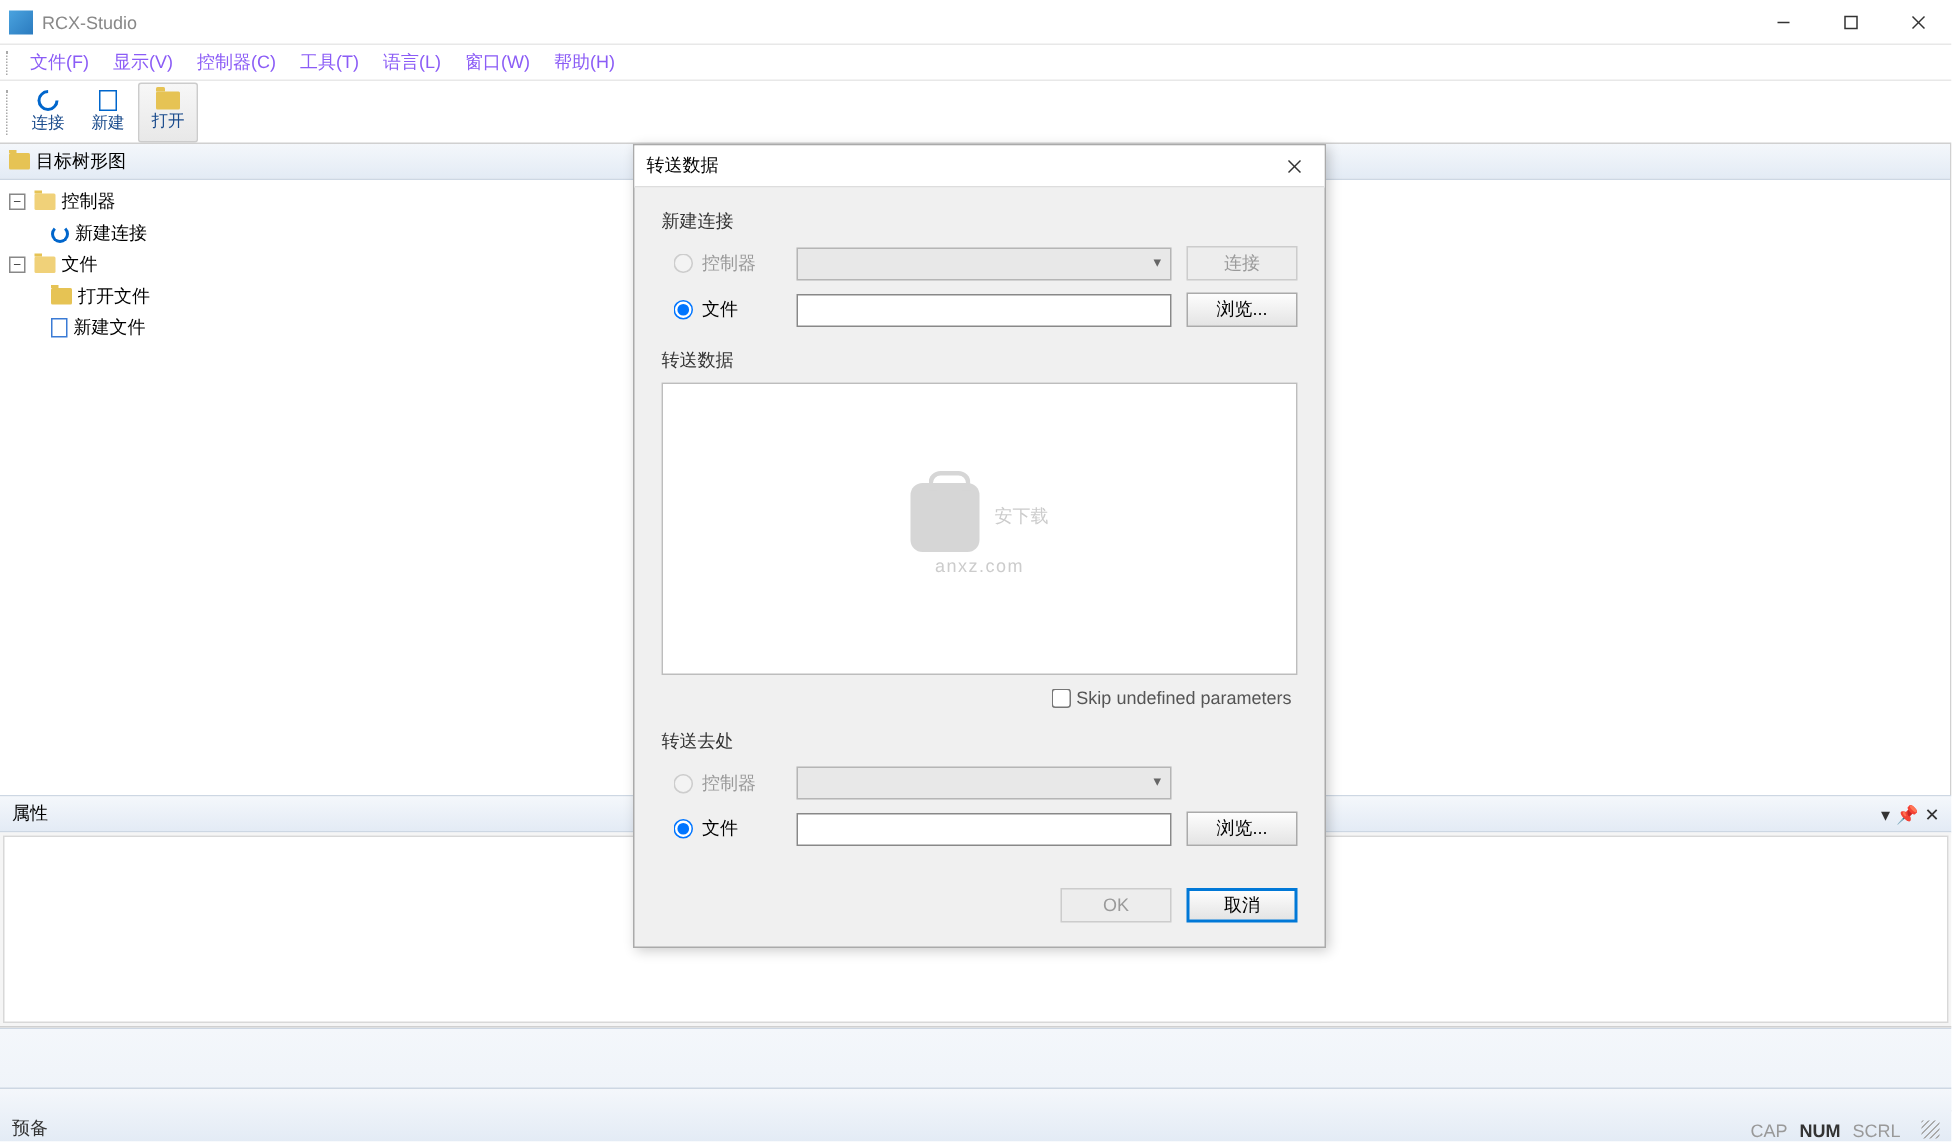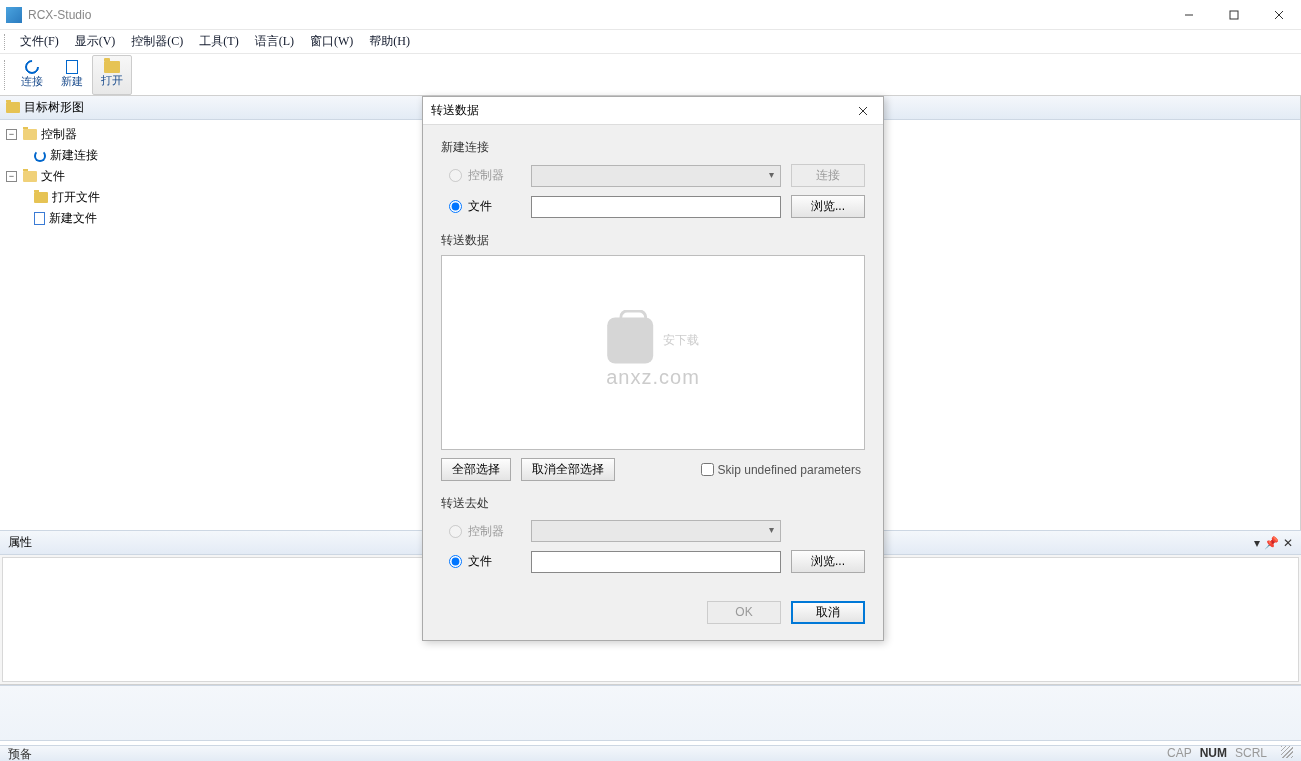--- a/index.html
+++ b/index.html
@@ -8,21 +8,21 @@
 
 .titlebar { height: 30px; background: #fff; display: flex; align-items: center; border-bottom: 1px solid #e8e8e8; }
 .titlebar .app-icon { width: 16px; height: 16px; margin: 0 6px; background: linear-gradient(135deg,#4aa3df,#2b7bbf); display: inline-block; position: relative; }
 .titlebar .app-title { color: #888; font-size: 12px; }
 .titlebar .win-controls { margin-left: auto; display: flex; }
 .titlebar .win-btn { width: 45px; height: 30px; display: flex; align-items: center; justify-content: center; color: #555; }
 
 
 .menubar { height: 24px; background: #fff; display: flex; align-items: center; padding: 0 4px; border-bottom: 1px solid #e8e8e8; }
 .menubar .sep { width: 4px; height: 16px; border-left: 1px dotted #aaa; margin-right: 4px; }
-.menubar .menu-item { padding: 2px 8px; color: #0f172a; cursor: default; font-family: Liberation Serif, serif; }
+.menubar .menu-item { padding: 2px 8px; color: #8b5cf6; cursor: default; }
 
 
 .toolbar { height: 42px; background: #fff; display: flex; align-items: center; padding: 0 4px; border-bottom: 1px solid #d0d0d0; }
 .toolbar .sep { width: 4px; height: 30px; border-left: 1px dotted #aaa; margin-right: 4px; }
 .toolbar .tool-btn { width: 40px; height: 40px; display: flex; flex-direction: column; align-items: center; justify-content: center; cursor: pointer; }
 .toolbar .tool-btn.active { background: linear-gradient(#f7f7f7,#e8e8e8); border: 1px solid #ccc; border-radius: 2px; }
 .toolbar .tool-label { color: #1a4b8c; font-size: 11px; }
 
 .ic-connect { display:inline-block; width:14px; height:14px; border:2px solid #0066cc; border-radius:50%; border-top-color:transparent; transform:rotate(45deg); }
 .ic-new { display:inline-block; width:12px; height:14px; border:1px solid #0066cc; background:#fff; position:relative; }
@@ -43,21 +43,21 @@
 .connect-icon { width:12px; height:12px; border:2px solid #0066cc; border-radius:50%; border-top-color:transparent; display:inline-block; }
 
 
 .prop-panel { border-top: 1px solid #cdd7e3; }
 .prop-header { background: linear-gradient(#f4f7fb,#e3ebf5); border-bottom: 1px solid #cdd7e3; padding: 3px 8px; display:flex; align-items:center;gap:36px; }
 .prop-header .controls { margin-left:auto; display:flex; gap:4px; color:#333; font-size:10px; }
 .prop-body { height: 130px; background:#f5f5f5; border-bottom:1px solid #d0d0d0; position:relative; }
 .prop-body .inner { position:absolute; inset:2px; background:#fff; border:1px solid #d8d8d8; }
 
 
-.status-bar { position:absolute; bottom:0; left:0; right:0; height:16px; background: linear-gradient(#f4f7fb,#e3ebf5); border-top:1px solid #cdd7e3; display:flex; align-items:flex-start; padding:0 8px; color:#333; }
+.status-bar { position:absolute; bottom:0; left:0; right:0; height:36px; background: linear-gradient(#f4f7fb,#e3ebf5); border-top:1px solid #cdd7e3; display:flex; align-items:flex-end; padding:0 8px; color:#333; }
 .status-bar .right { margin-left:auto; display:flex; gap:8px; color:#999; }
 .status-bar .right .act { color:#333; font-weight:bold; }
 .resize-grip { width:12px; height:12px; margin-left:6px; background:repeating-linear-gradient(135deg,#aaa,#aaa 1px,transparent 1px,transparent 3px); }
 
 
 .dialog { position: absolute; left: 422px; top: 96px; width: 462px; background: #f0f0f0; border: 1px solid #aaa; box-shadow: 2px 2px 8px rgba(0,0,0,0.2); }
 .dlg-title { height: 28px; background:#fff; display:flex; align-items:center; padding:0 8px; border-bottom:1px solid #ddd; }
 .dlg-title .close { margin-left:auto; width:24px; height:20px; display:flex; align-items:center; justify-content:center; cursor:pointer; }
 .dlg-body { padding: 14px 18px 12px; }
 .group { margin-bottom: 14px; }
@@ -71,21 +71,21 @@
 .combo::after { content:"▾"; position:absolute; right:6px; top:3px; color:#666; font-size:10px; }
 .textfield { flex:1; height:22px; border:1px solid #888; background:#fff; padding:0 4px; }
 .btn { width:74px; height:23px; background:linear-gradient(#fdfdfd,#e4e4e4); border:1px solid #aaa; cursor:pointer; text-align:center; line-height:21px; }
 .btn.disabled { color:#9a9a9a; background:#ededed; border-color:#ccc; cursor:default; }
 .btn.primary { border:2px solid #0078d7; line-height:19px; }
 .data-area { height: 195px; border:1px solid #bdbdbd; background:#fff; margin-top:4px; position:relative; }
 .watermark { position:absolute; top:50%; left:50%; transform:translate(-50%,-50%); text-align:center; color:#ccc; }
 .watermark .wm-top { font-size:28px; display:flex; align-items:center; gap:10px; justify-content:center; }
 .watermark .wm-icon { width:46px; height:46px; background:#d6d6d6; border-radius:8px; position:relative; display:inline-block; }
 .watermark .wm-icon::before { content:""; position:absolute; top:-8px; left:12px; width:22px; height:10px; border:3px solid #d6d6d6; border-bottom:none; border-radius:8px 8px 0 0; }
-.watermark .wm-sub { font-size:20px; letter-spacing:1px; color:#ccc; margin-top:2px; }
+.watermark .wm-sub { font-size:12px; letter-spacing:1px; color:#ccc; margin-top:2px; }
 .checkbox-row { display:flex; align-items:center; gap:10px; margin-top:8px; }
 .checkbox-row .btns { display:flex; gap:10px; }
 .checkbox-row .chk { margin-left:auto; display:flex; align-items:center; gap:4px; color:#555; margin-right:4px; }
 .dlg-footer { display:flex; justify-content:flex-end; gap:10px; padding: 8px 18px 16px; }
 
 .lower-blank { height: 56px; border-top:1px solid #cdd7e3; background: linear-gradient(#f4f7fb,#eef3f9); border-bottom:1px solid #cdd7e3; }
 </style>
 </head>
 <body>
 
@@ -237,24 +237,20 @@
       <div class="data-area">
         <div class="watermark">
           <div class="wm-top">
             <span class="wm-icon"></span>
             <span>安下载</span>
           </div>
           <div class="wm-sub">anxz.com</div>
         </div>
       </div>
       <div class="checkbox-row">
-        <div class="btns">
-          <div class="btn" style="width:auto;padding:0 10px;">全部选择</div>
-          <div class="btn" style="width:auto;padding:0 10px;">取消全部选择</div>
-        </div>
         <label class="chk">
           <input type="checkbox" style="">
           <span>Skip undefined parameters</span>
         </label>
       </div>
     </div>
 
     <div class="group" style="margin-bottom:4px;">
       <div class="group-label">转送去处</div>
       <div class="row">

